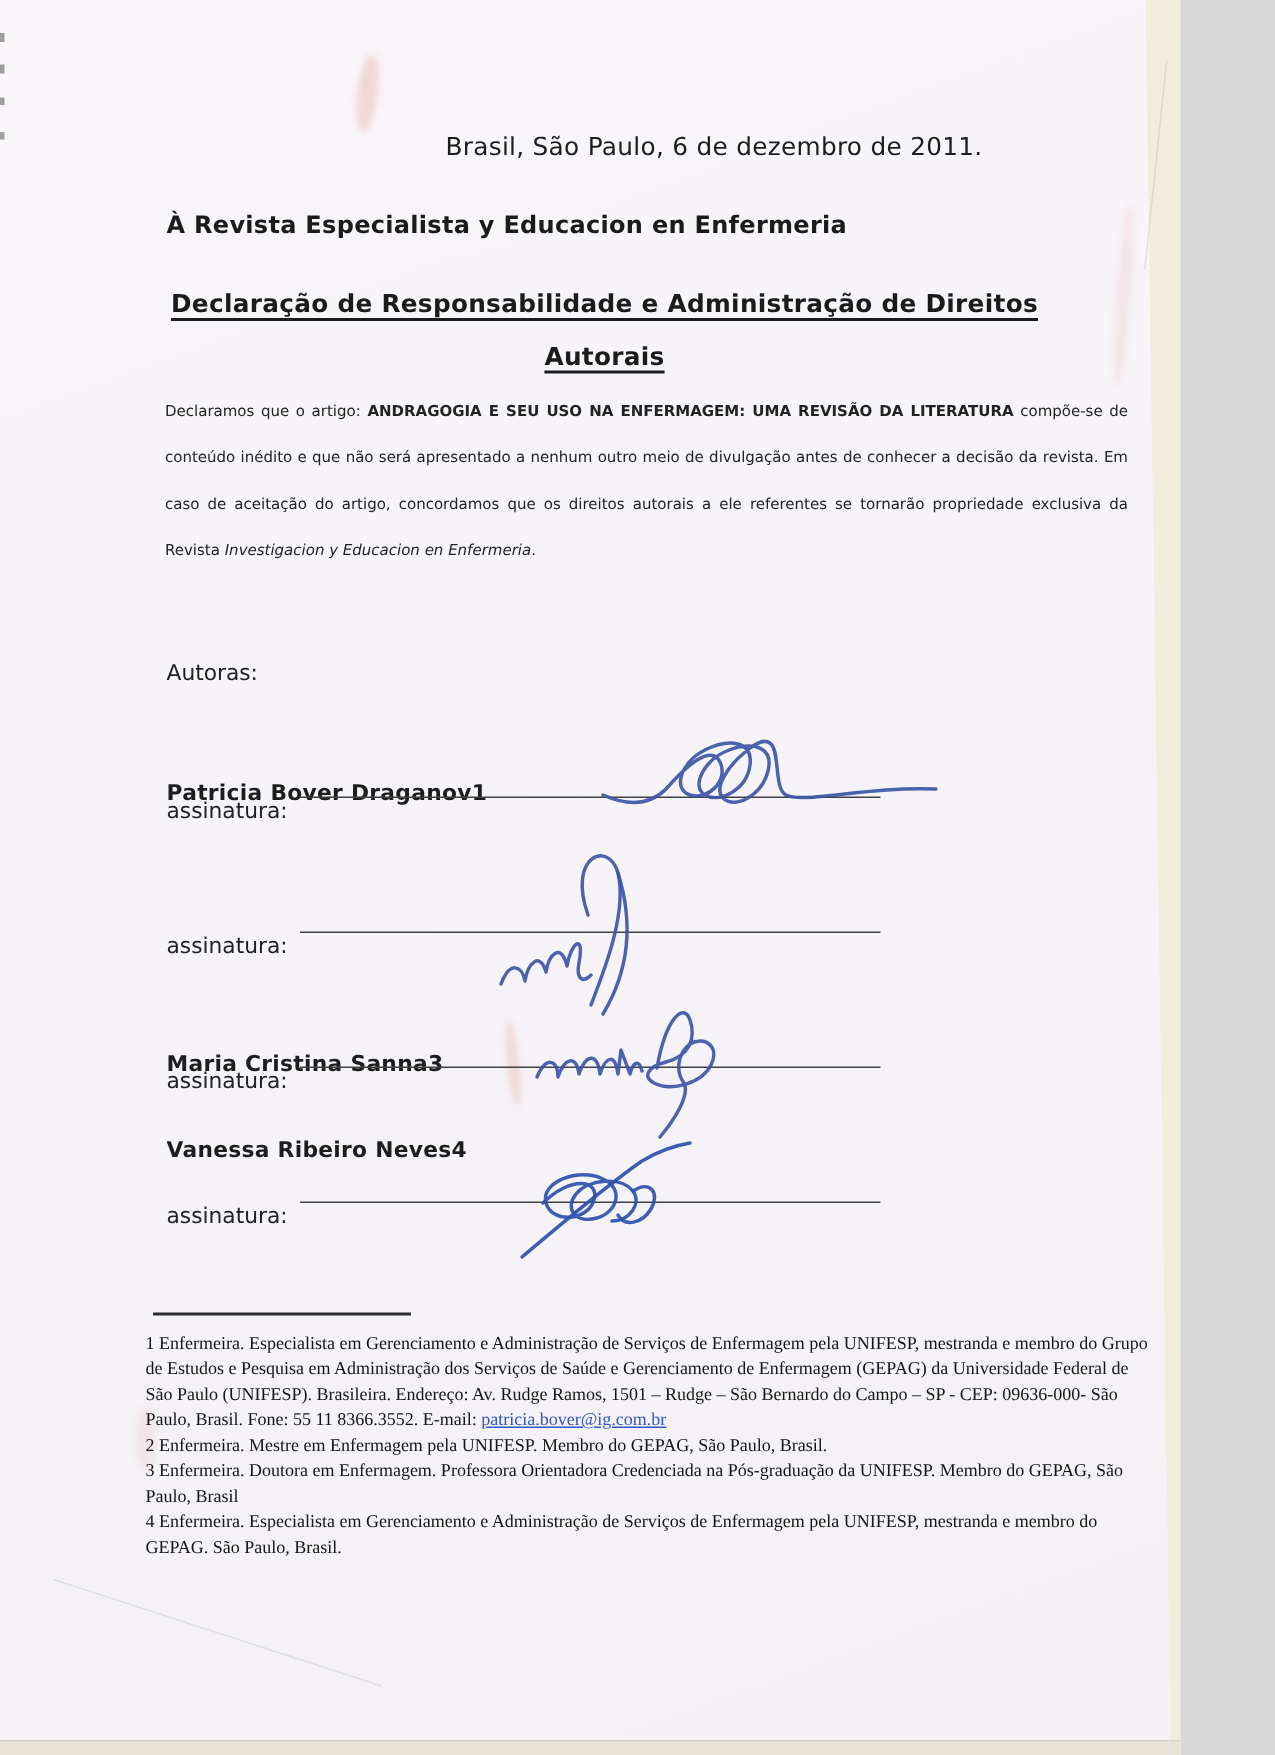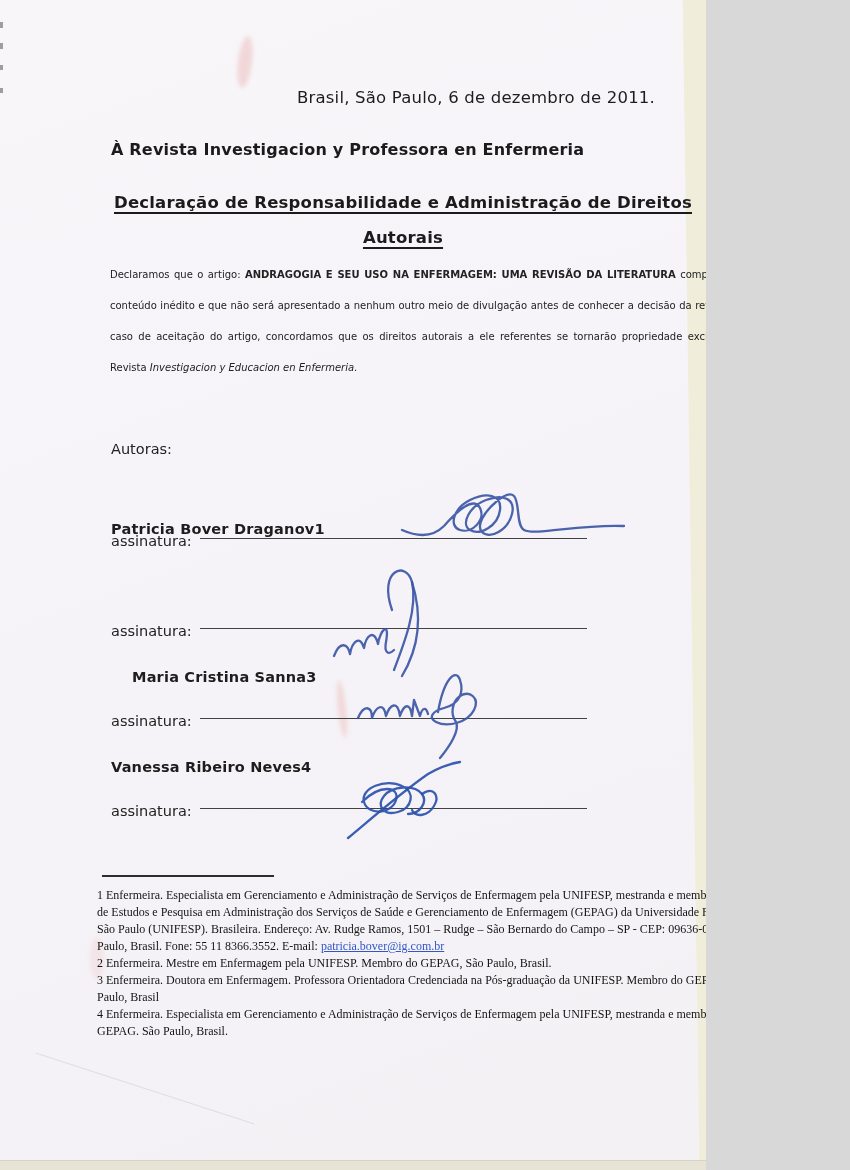--- a/index.html
+++ b/index.html
@@ -1,34 +1,34 @@
 <!DOCTYPE html>
 <html><head>
 <meta charset="utf-8">
 <style>
   html,body{margin:0;padding:0;background:#d8d8d8;}
   .page{
-    position:relative;width:706px;height:1170px;overflow:hidden;
+    position:relative;width:787px;height:1170px;overflow:hidden;
     background:linear-gradient(160deg,#f8f6f9 0%,#f5f3f7 55%,#f3f1f4 100%);
     font-family:"DejaVu Sans","Liberation Sans",sans-serif;color:#262626;
   }
   .date{position:absolute;top:88px;left:297px;font-size:16.5px;color:#1d1d1d;letter-spacing:.2px;}
   .recipient{position:absolute;top:140px;left:111px;font-size:16px;font-weight:bold;color:#1b1b1b;letter-spacing:.2px;}
   .title{
     position:absolute;top:185px;left:110px;width:586px;text-align:center;
     font-size:16.5px;font-weight:bold;line-height:35px;color:#1b1b1b;
     text-decoration:underline;text-decoration-thickness:1.6px;text-underline-offset:4px;letter-spacing:.2px;
   }
   .bodytext{position:absolute;top:259px;left:110px;width:642px;font-size:10px;line-height:31px;text-align:justify;color:#222;}
   .bodytext .bold{font-weight:bold;}
   .bodytext .italic{font-style:italic;}
   .autoras{position:absolute;left:111px;top:441px;font-size:14.5px;color:#222;}
   .author-name{position:absolute;left:111px;font-size:14.5px;font-weight:bold;color:#1d1d1d;letter-spacing:.2px;}
-  .n1{top:489px;margin-top:32px;} .n2{top:579px;} .n3{top:669px;margin-left:21px;} .n4{top:759px;}
-  .sigrow{position:absolute;left:111px;width:476px;display:flex;align-items:center;font-size:14.5px;color:#222;}
+  .n1{top:489px;margin-top:32px;} .n2{top:579px;} .n3{top:702px;} .n4{top:759px;}
+  .sigrow{position:absolute;left:111px;width:476px;display:flex;align-items:flex-start;font-size:14.5px;color:#222;}
   .r1{top:533px;} .r2{top:623px;} .r3{top:713px;} .r4{top:803px;}
   .sigrow .line{flex:1;margin-left:8px;height:1px;border-bottom:1.7px solid #424242;transform:translateY(-3px);}
   .sig{position:absolute;pointer-events:none;}
   .sig path{fill:none;stroke:currentColor;stroke-width:2.3;stroke-linecap:round;stroke-linejoin:round;opacity:.92;}
   .fnrule{position:absolute;top:875px;left:102px;width:172px;border-top:2px solid #2c2c2c;}
   .footnotes{position:absolute;top:887px;left:97px;width:670px;font-family:Liberation Serif, serif;font-size:12px;line-height:17px;color:#141414;}
   .footnotes p{margin:0;}
   .footnotes a{text-decoration:underline;}
   
   .scan-bottom{position:absolute;left:0;bottom:0;width:100%;height:9px;background:#e7e4d5;border-top:1px solid #d6d4c6;}
@@ -60,21 +60,21 @@
   <div class="smudge sm5"></div>
   <div class="smudge sm6"></div>
   <div class="edge-dash d1"></div>
   <div class="edge-dash d2"></div>
   <div class="edge-dash d3"></div>
   <div class="edge-dash d4"></div>
   <div class="crease c1"></div>
   <div class="crease c2"></div>
 
   <div class="date">Brasil, São Paulo, 6 de dezembro de 2011.</div>
-  <div class="recipient">À Revista Investigacion y Professora en Enfermeria</div>
+  <div class="recipient">À Revista Especialista y Educacion en Enfermeria</div>
   <div class="title">Declaração de Responsabilidade e Administração de Direitos Autorais</div>
 
   <div class="bodytext"><span>Declaramos que o artigo: </span><span class="bold">ANDRAGOGIA E SEU USO NA ENFERMAGEM: UMA REVISÃO DA LITERATURA</span><span> compõe-se de conteúdo inédito e que não será apresentado a nenhum outro meio de divulgação antes de conhecer a decisão da revista.  Em caso de aceitação do artigo, concordamos que os direitos autorais a ele referentes se tornarão propriedade exclusiva da Revista </span><span class="italic">Investigacion y Educacion en Enfermeria</span><span>.</span></div>
 
   <div class="autoras">Autoras:</div>
 
   <div class="author-name n1">Patricia Bover Draganov1</div>
   <div class="sigrow r1">
     <span>assinatura:</span>
     <div class="line"></div>

